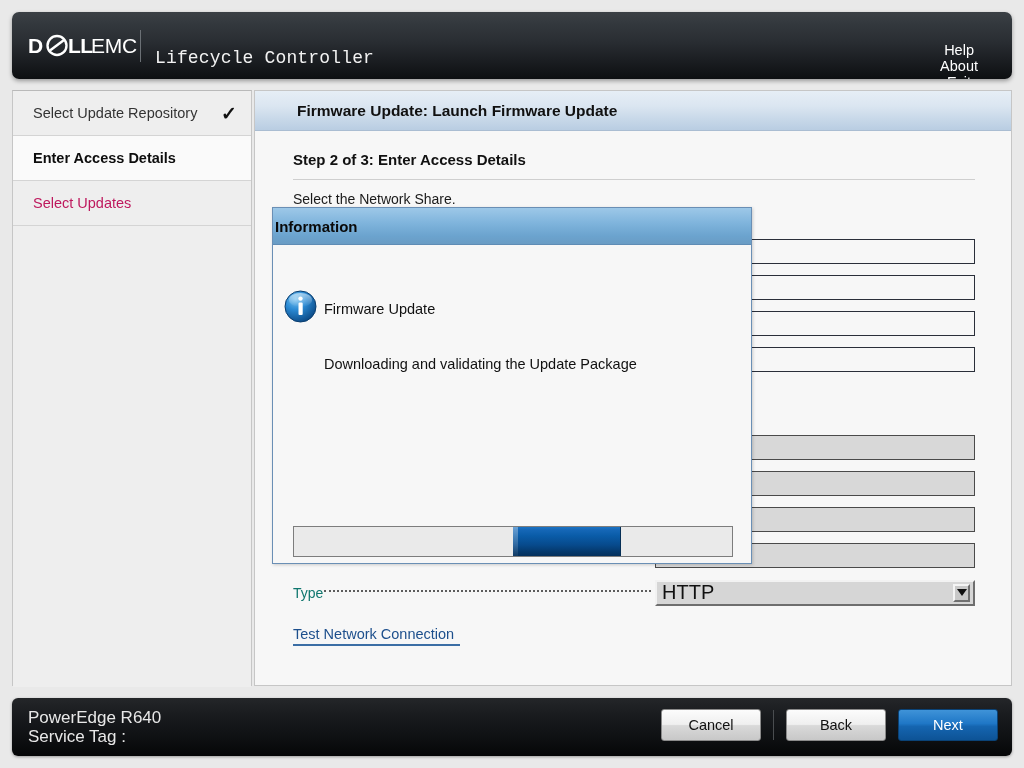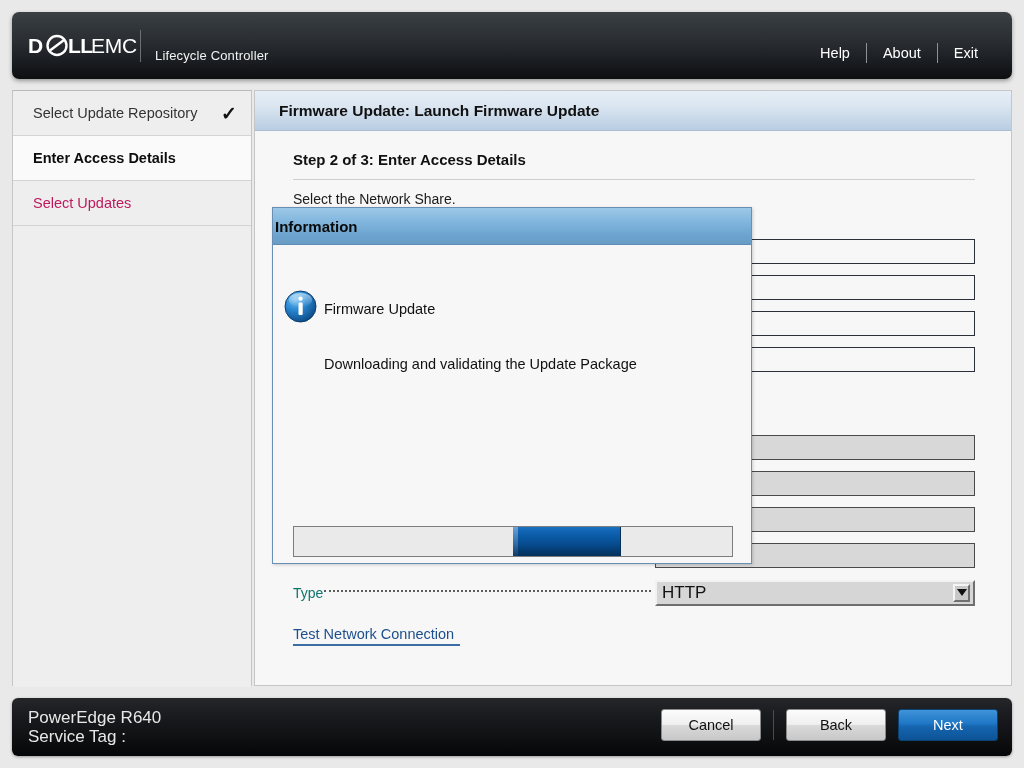--- a/index.html
+++ b/index.html
@@ -51,32 +51,34 @@
     width: 1px;
     height: 32px;
     background: #6b7075;
   }
 
   #app-title {
     position: absolute;
     left: 143px;
     top: 36px;
     color: #f2f2f2;
-    font-size: 13px;
+    font-size: 18px;
     letter-spacing: 0.15px;
     white-space: nowrap;
+    font-family: Liberation Mono, monospace;
   }
 
   #header-links {
     position: absolute;
     right: 18px;
     top: 30px;
     display: flex;
     align-items: center;
     height: 22px;
+    flex-direction: column;
   }
   .hdr-link {
     color: #ffffff;
     font-size: 14.5px;
     padding: 0 16px;
     text-decoration: none;
     cursor: pointer;
     white-space: nowrap;
   }
   .hdr-sep {
@@ -143,21 +145,21 @@
   }
 
   #main-header {
     position: relative;
     height: 40px;
     background: linear-gradient(to bottom,
         #e6eef6 0%, #dbe6f1 38%, #c6d7e8 75%, #b9cde2 100%);
     border-bottom: 1px solid #aabdd2;
     display: flex;
     align-items: center;
-    padding-left: 24px;
+    padding-left: 42px;
   }
   #main-title {
     font-size: 15.5px;
     font-weight: bold;
     color: #101010;
     white-space: nowrap;
   }
 
   #step-title {
     position: absolute;
@@ -222,21 +224,21 @@
     background: #d8d8d8;
     border: 1px solid #4a4a4a;
     color: #555;
   }
   .select-input {
     width: 320px;
     height: 26px;
     background: #d6d6d6;
     border: 2px solid;
     border-color: #f2f2f2 #6e6e6e #6e6e6e #f2f2f2;
-    font-size: 17px;
+    font-size: 20px;
     color: #111;
     display: flex;
     align-items: center;
     padding-left: 5px;
     position: relative;
     cursor: pointer;
   }
   .select-arrow-btn {
     position: absolute;
     right: 3px;

